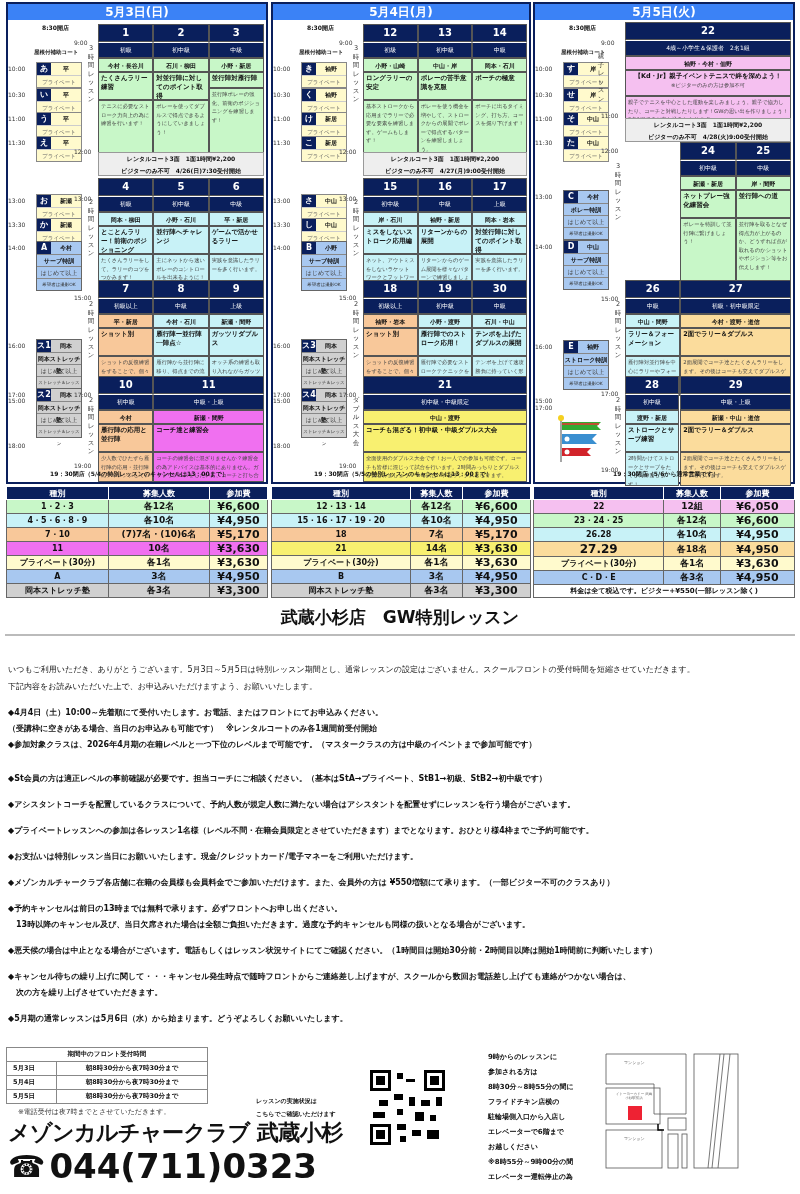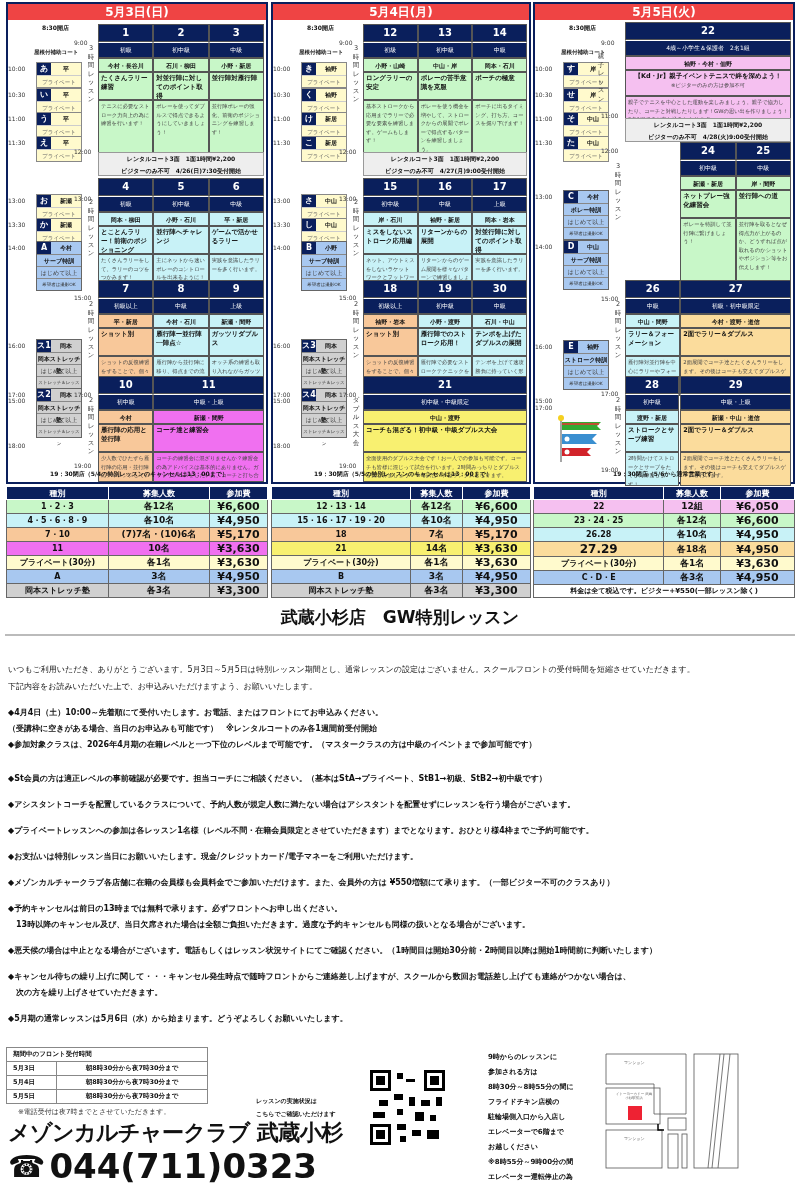--- a/index.html
+++ b/index.html
@@ -1,18 +1,18 @@
 <!DOCTYPE html>
 <html><head>
 <meta charset="utf-8">
 <style>
 *{box-sizing:border-box;margin:0;padding:0}
 body{width:800px;height:1194px;background:#fff;font-family:"DejaVu Sans","Liberation Sans",sans-serif;color:#111;position:relative;overflow:hidden}
 .abs{position:absolute}
-.navy{background:#ef4444;color:#fff}
+.navy{background:#3b82f6;color:#fff}
 .day{position:absolute;top:2px;height:482px;border:2px solid #0a1f5c;background:#fff}
 .day-head{height:16px;font-size:12px;font-weight:bold;text-align:center;line-height:16px}
 .open{position:absolute;font-size:6px;font-weight:bold;text-align:center}
 .tl{position:absolute;font-size:6px;color:#333}
 .vlabel{position:absolute;font-size:6.5px;color:#333;width:8px;text-align:center;line-height:8.5px}
 .side-title{position:absolute;font-size:5.5px;font-weight:bold}
 .pv{position:absolute;width:46px;border:1px solid #888;background:#fffacd}
 .pv .top{display:flex;height:12px}
 .pv .code{width:14px;background:#0a1f5c;color:#fff;font-size:8px;font-weight:bold;text-align:center;line-height:12px}
 .pv .coach{flex:1;font-size:6px;font-weight:bold;text-align:center;line-height:12px}
@@ -145,21 +145,21 @@
         <div class="cell num">2</div>
         <div class="cell lvl">初中級</div>
         <div class="cell coach g" style="height:14px;line-height:11px">石川・柳田</div>
         <div class="cell title g" style="height:28px">対並行陣に対してのポイント取得</div>
         <div class="cell desc g" style="height:70px">ボレーを使ってダブルスで得点できるようにしていきましょう！</div>
       </div>
       <div class="abs" style="left:200.66666666666669px;top:20px;width:55.333333333333336px">
         <div class="cell num">3</div>
         <div class="cell lvl">中級</div>
         <div class="cell coach g" style="height:14px;line-height:11px">小野・新居</div>
-        <div class="cell title g" style="height:28px">並行陣対雁行陣</div>
+        <div class="cell title g" style="height:16px">並行陣対雁行陣</div>
         <div class="cell desc g" style="height:70px">並行陣ボレーの強化、前衛のポジショニングを練習します！</div>
       </div>
       <div class="rental" style="left:90px;top:148px;width:166px;height:24px;line-height:12px">
         <div>レンタルコート3面　1面1時間¥2,200</div>
         <div>ビジターのみ不可　4/26(日)7:30受付開始</div>
       </div>
       <div class="tl" style="left:66px;top:191px">13:00</div>
       <div class="vlabel" style="left:79px;top:194px">2時間レッスン</div>
       <div class="abs" style="left:90px;top:174px;width:55.333333333333336px">
         <div class="cell num">4</div>
@@ -694,21 +694,21 @@
     <div class="notice" style="top:918px">　13時以降のキャンセル及び、当日欠席された場合は全額ご負担いただきます。過度な予約キャンセルも同様の扱いとなる場合がございます。</div>
     <div class="notice" style="top:944px">◆悪天候の場合は中止となる場合がございます。電話もしくはレッスン状況サイトにてご確認ください。（1時間目は開始30分前・2時間目以降は開始1時間前に判断いたします）</div>
     <div class="notice" style="top:970px">◆キャンセル待ちの繰り上げに関して・・・キャンセル発生時点で随時フロントからご連絡差し上げますが、スクールから数回お電話差し上げても連絡がつかない場合は、</div>
     <div class="notice" style="top:986px">　次の方を繰り上げさせていただきます。</div>
     <div class="notice" style="top:1012px">◆5月期の通常レッスンは5月6日（水）から始まります。どうぞよろしくお願いいたします。</div>
   </div>
 
 <table class="front" style="left:6px;top:1047px;width:202px">
   <tbody>
       <tr>
-        <td colspan="2" style="">期間中のフロント受付時間</td>
+        <td colspan="2" style="text-align:center">期間中のフロント受付時間</td>
       </tr>
   <tr>
         <td>5月3日</td>
         <td style="text-align:center">朝8時30分から夜7時30分まで</td>
       </tr>
   <tr>
         <td>5月4日</td>
         <td style="text-align:center">朝8時30分から夜7時30分まで</td>
       </tr>
   <tr>

